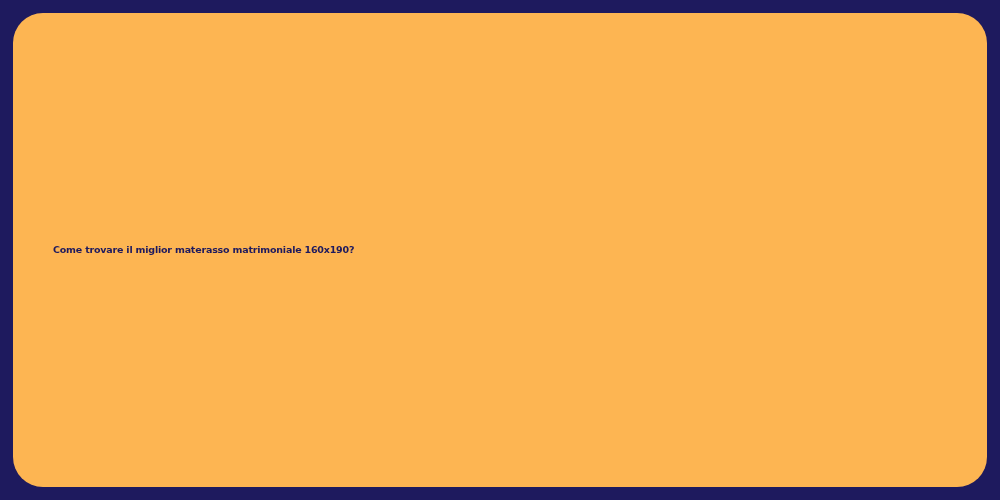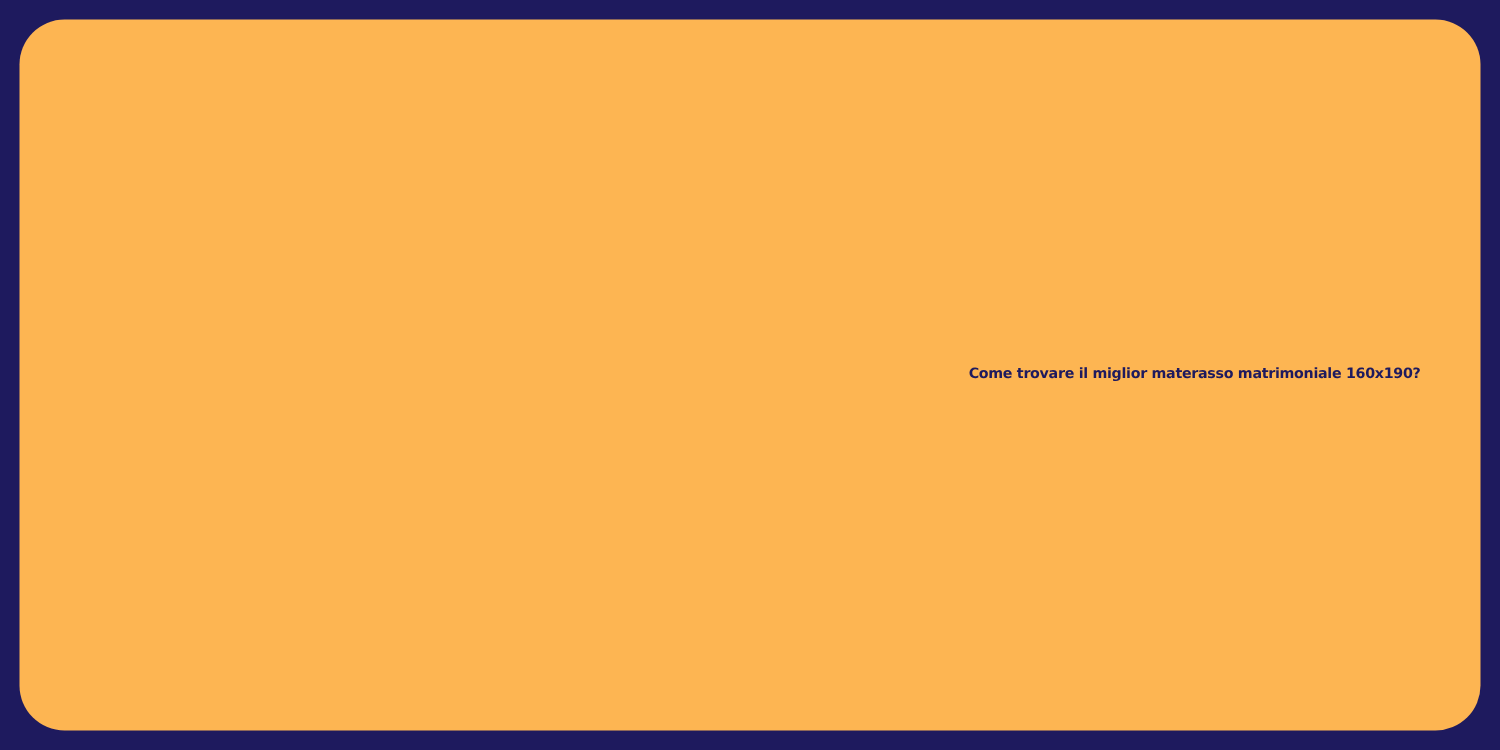--- a/index.html
+++ b/index.html
@@ -33,21 +33,21 @@
     align-items: center;
     justify-content: center;
     overflow: hidden;
   }
 
   .headline {
     margin: 0;
     padding: 0 40px;
     width: 100%;
     box-sizing: border-box;
-    text-align: right;
+    text-align: left;
     color: #1e1a5e;
     font-family: "DejaVu Sans", "Liberation Sans", sans-serif;
     font-size: 34px;
     font-weight: 700;
     line-height: 1.18;
     letter-spacing: -0.2px;
     white-space: nowrap;
   }
 </style>
 </head>

